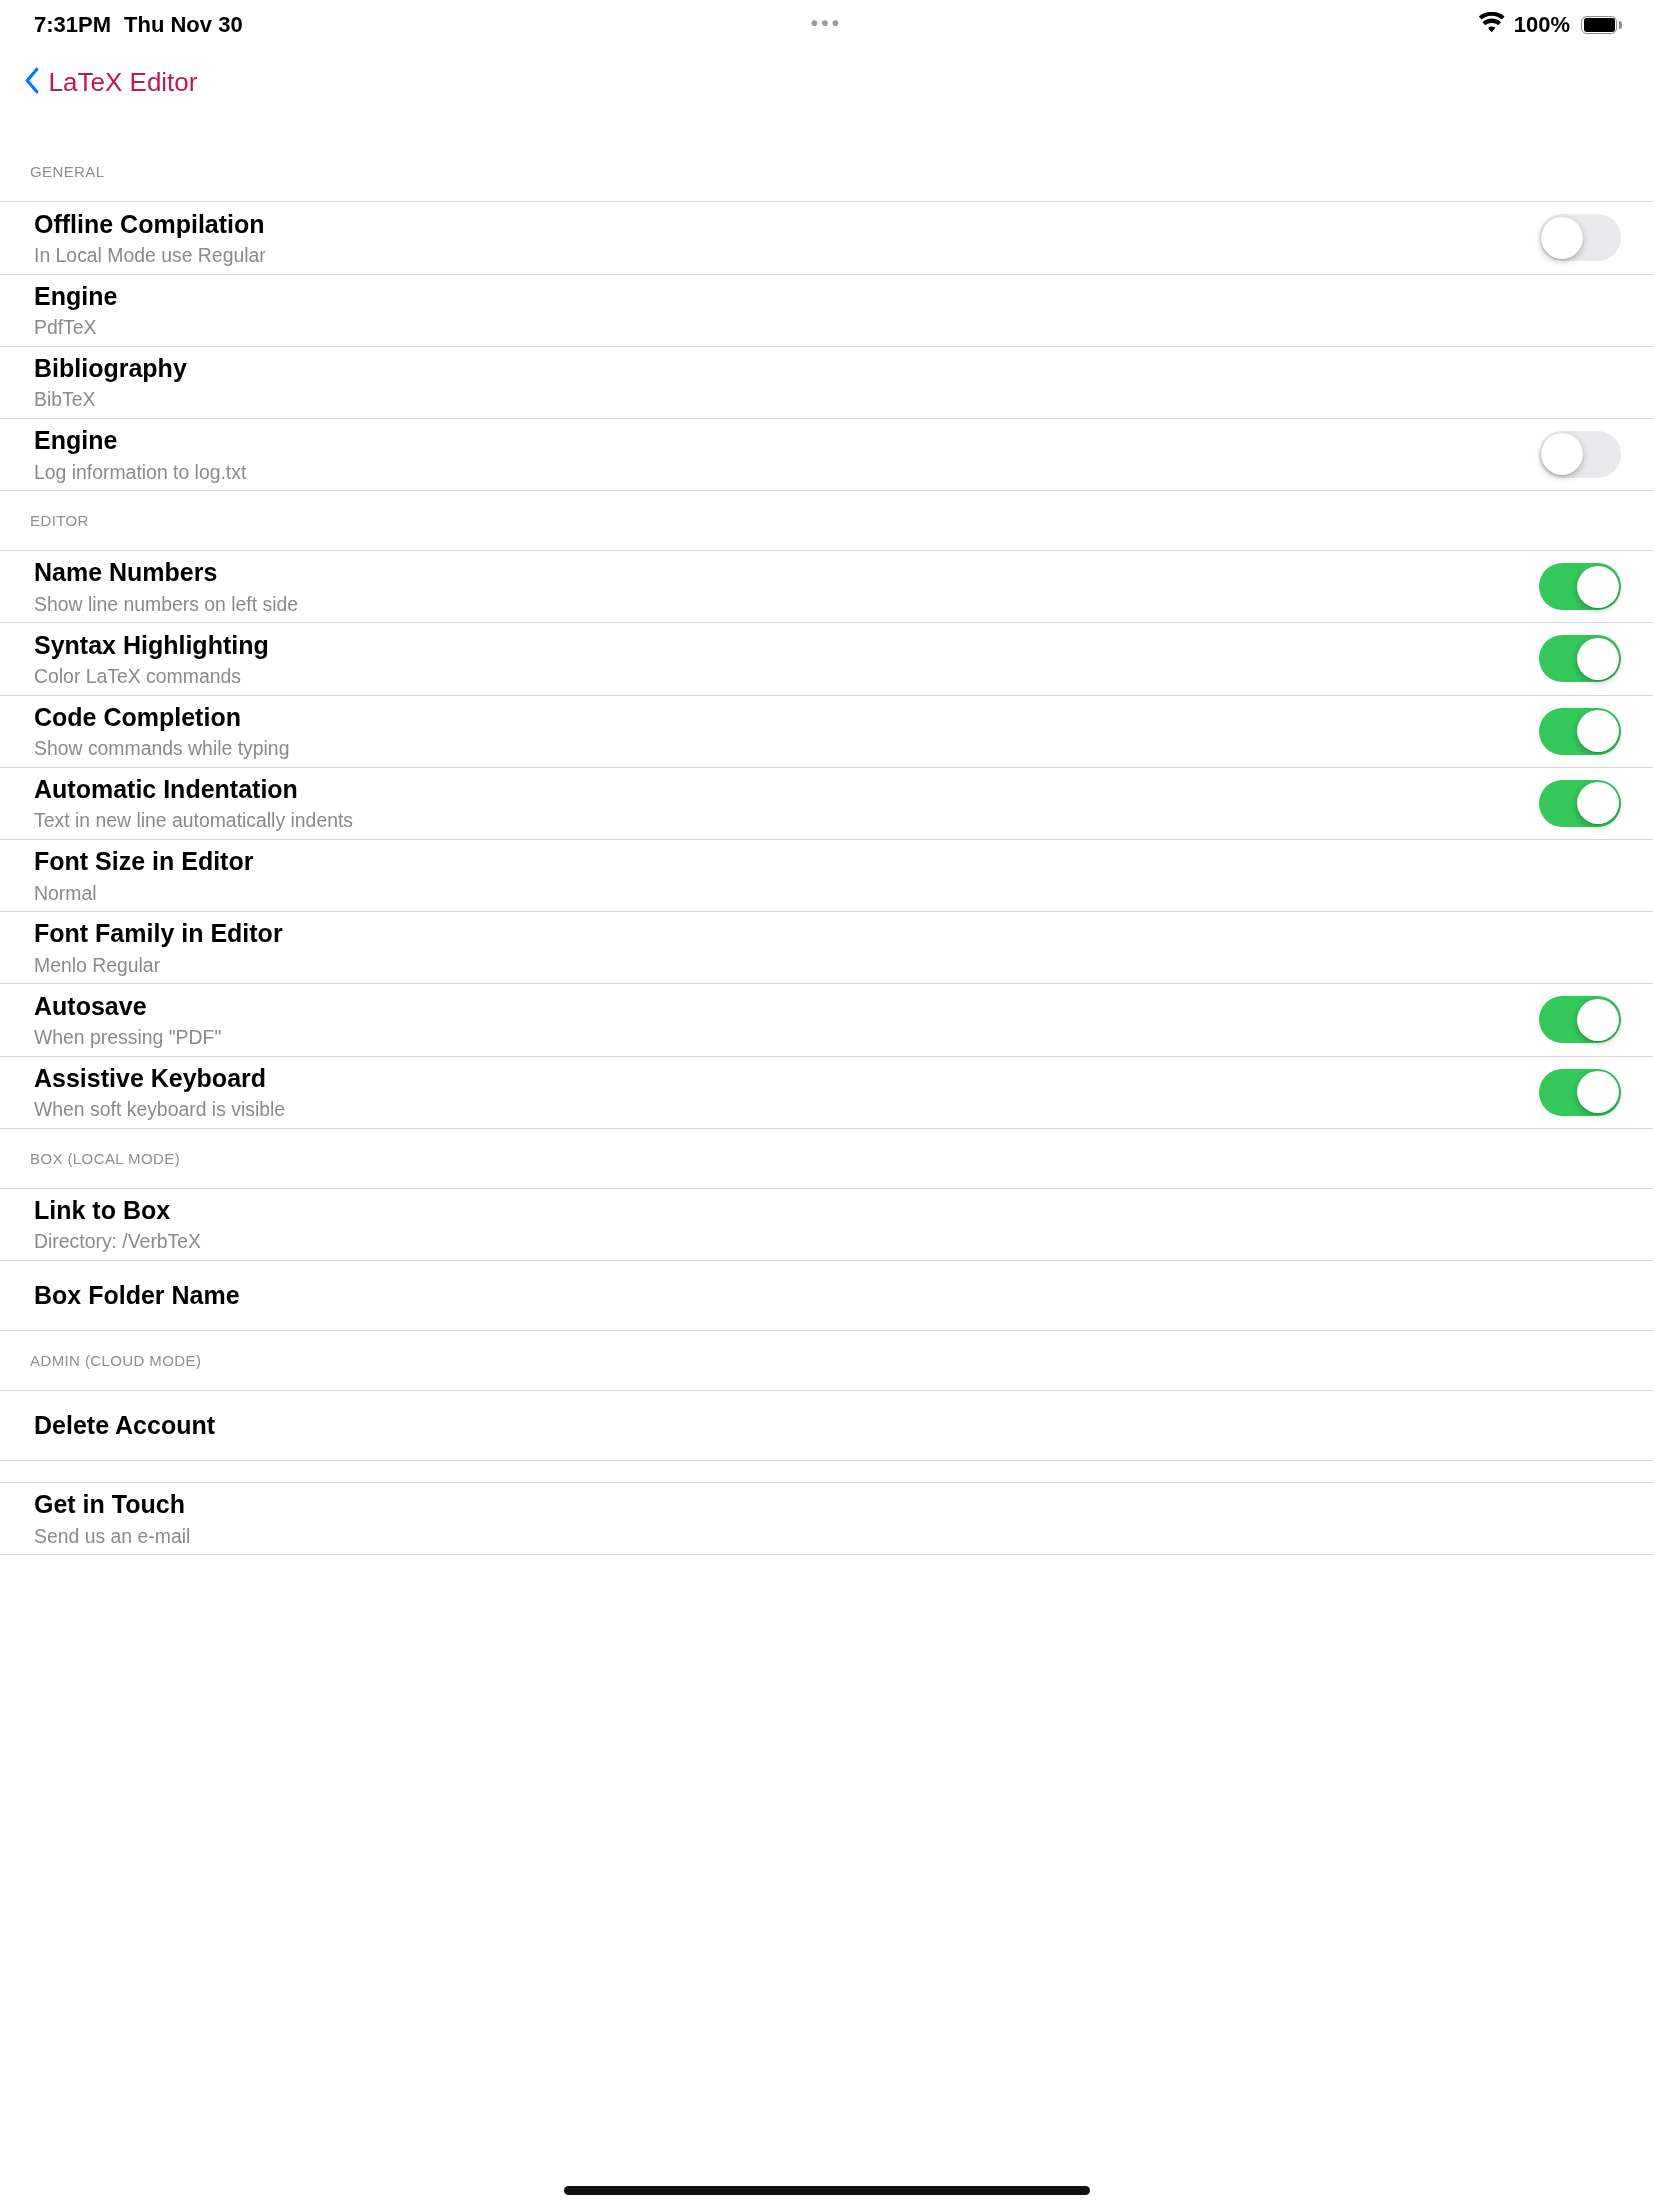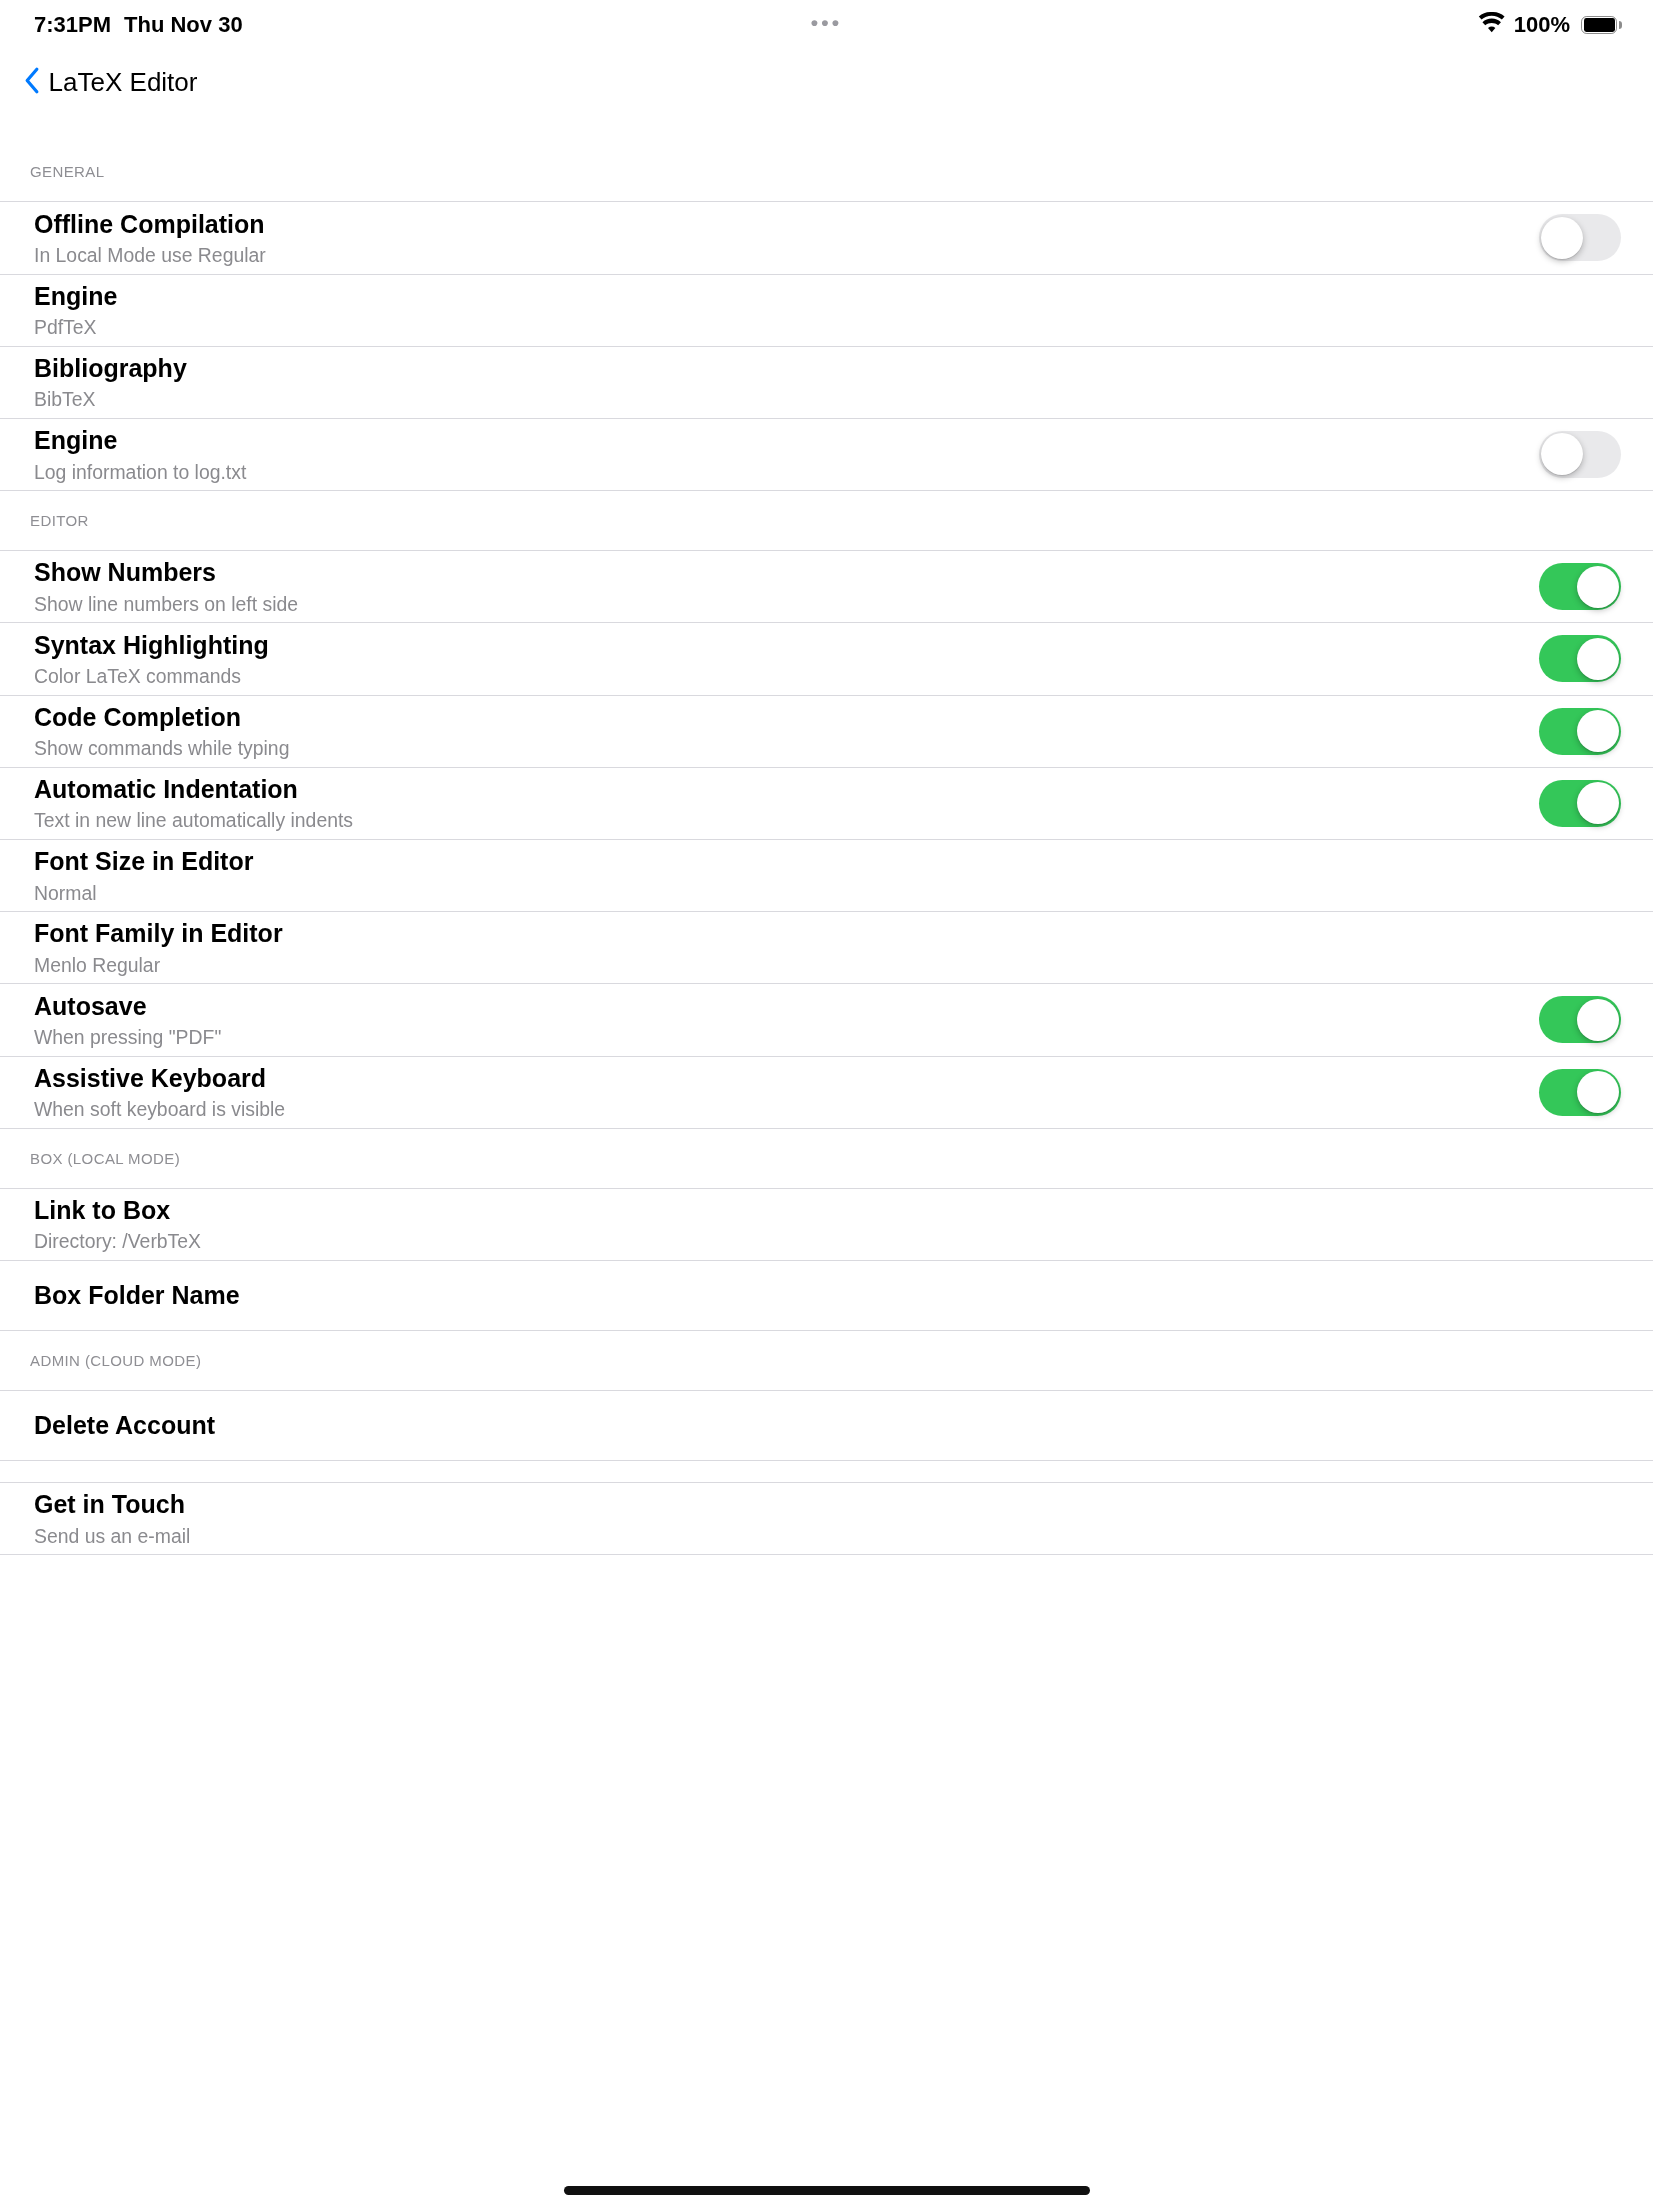--- a/index.html
+++ b/index.html
@@ -45,21 +45,21 @@
 
   
   .nav {
     height:58px;
     margin-top:11.3px;
     display:flex;
     align-items:center;
     padding:0 22.6px;
   }
   .back-button { display:flex; align-items:center; gap:8px; cursor:pointer; }
-  .back-label { color:#000000; font-size:26px; }
+  .back-label { color:#be185d; font-size:26px; }
 
   
   .content { margin-top:0; }
   .section { margin-top:21px; }
   .section:first-child { margin-top:52px; }
   .section-header {
     font-size:15px;
     color:#8e8e93;
     padding:0 30px;
     margin-bottom:21px;
@@ -173,21 +173,21 @@
           </div>
       </div>
     </div>
   </div>
 
   <div class="section">
     <div class="section-header">EDITOR</div>
     <div class="rows">
       <div class="row">
         <div class="row-text">
-          <div class="row-title">Show Numbers</div>
+          <div class="row-title">Name Numbers</div>
           <div class="row-sub">Show line numbers on left side</div>
         </div>
         <div class="toggle toggle-on">
             <div class="knob"></div>
           </div>
       </div>
       <div class="row">
         <div class="row-text">
           <div class="row-title">Syntax Highlighting</div>
           <div class="row-sub">Color LaTeX commands</div>

